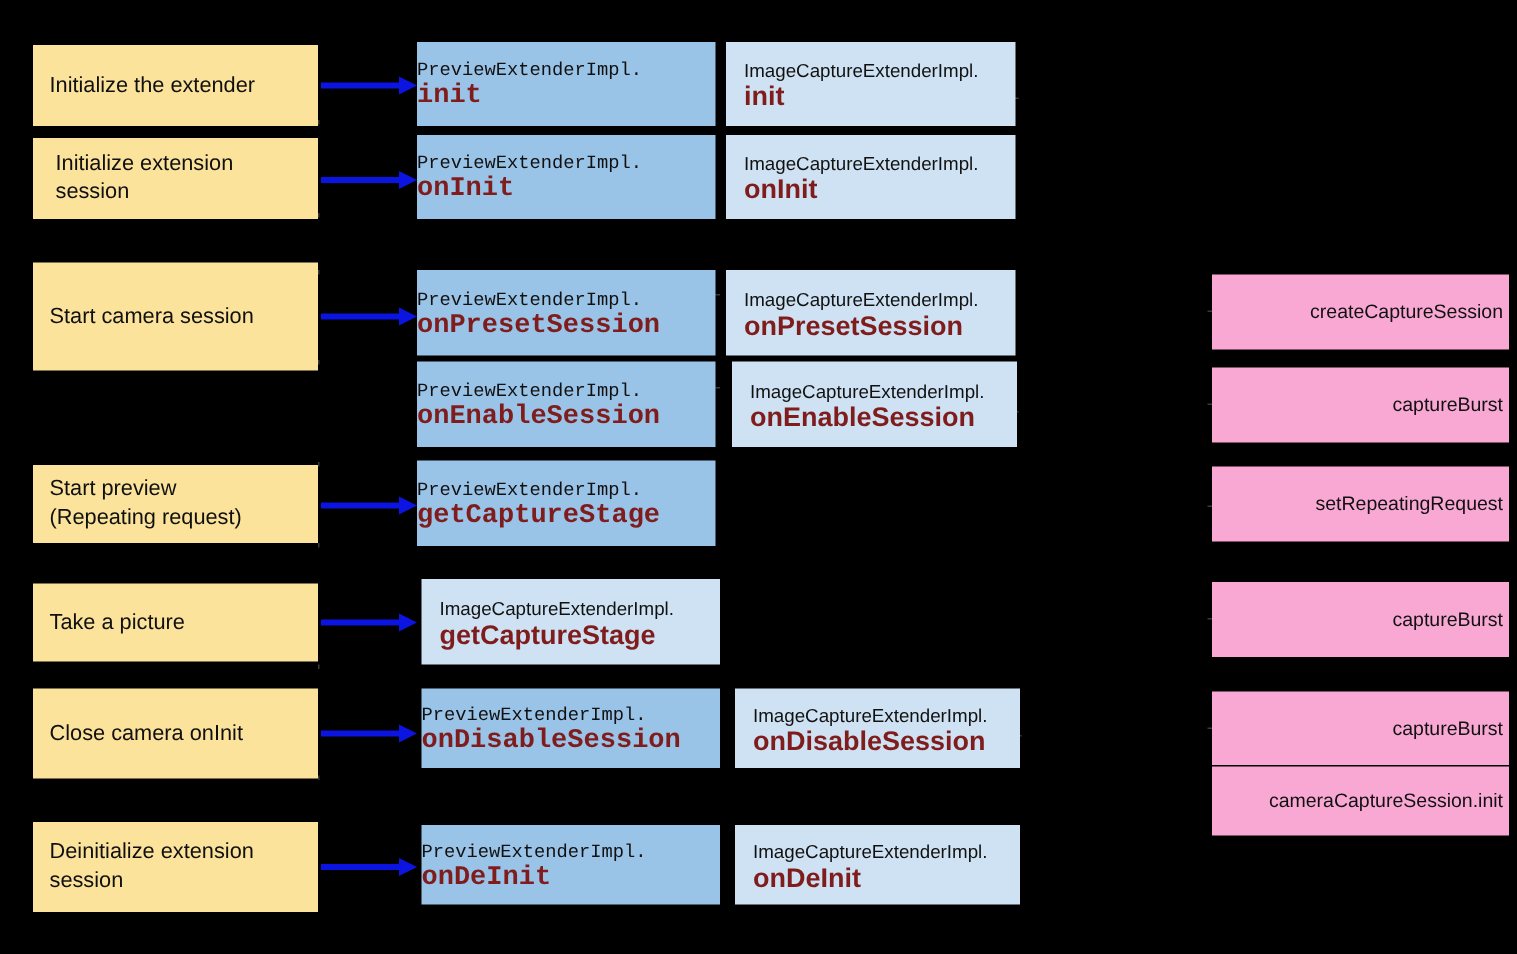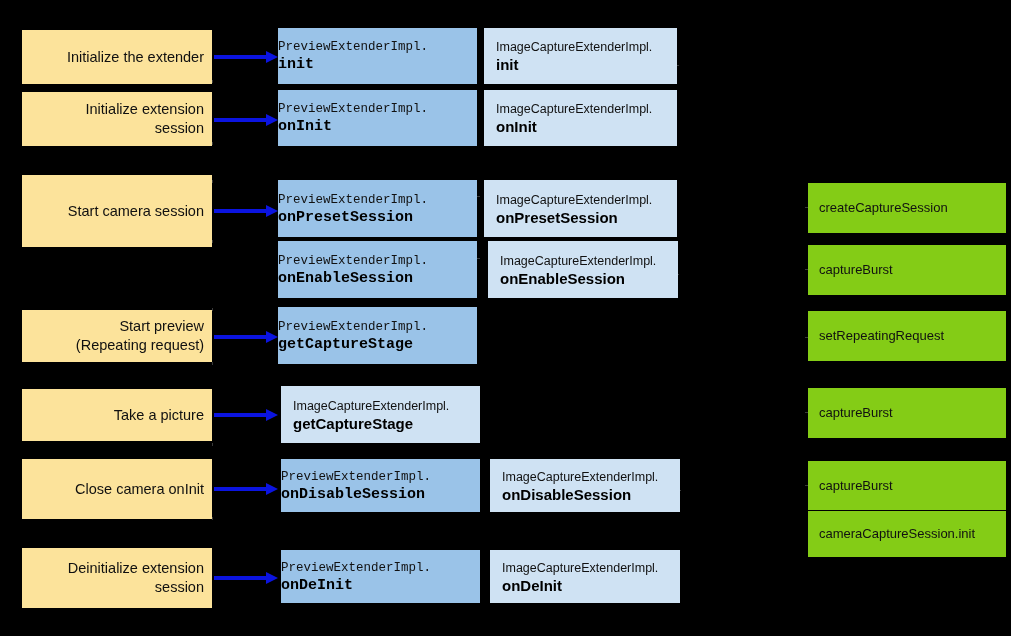--- a/index.html
+++ b/index.html
@@ -20,21 +20,20 @@
     box-sizing: border-box;
     display: flex;
     flex-direction: column;
     justify-content: center;
   }
   
   .stage {
     background: #fce39b;
     padding-left: 11px;
     padding-right: 8px;
-    text-align: right;
   }
   .stage .line {
     font-size: 14.5px;
     color: #101010;
     line-height: 19px;
     white-space: nowrap;
   }
   
   .preview {
     background: #9ac3e8;
@@ -47,31 +46,32 @@
     padding-left: 12px;
     padding-right: 8px;
   }
   .api .cls {
     font-size: 12.5px;
     color: #111111;
     line-height: 17px;
     white-space: nowrap;
   }
   .api .mth {
-    font-size: 15px;
-    color: #000000;
+    font-size: 18px;
+    color: #7f1d1d;
     font-weight: bold;
     line-height: 17px;
     white-space: nowrap;
   }
   
   .camera2 {
-    background: #84cc16;
+    background: #f9a8d4;
     padding-left: 11px;
     padding-right: 4px;
+    align-items: flex-end;
   }
   .camera2 .line {
     font-size: 13px;
     color: #111111;
     line-height: 18px;
     white-space: nowrap;
   }
   
   .arrow {
     position: absolute;

